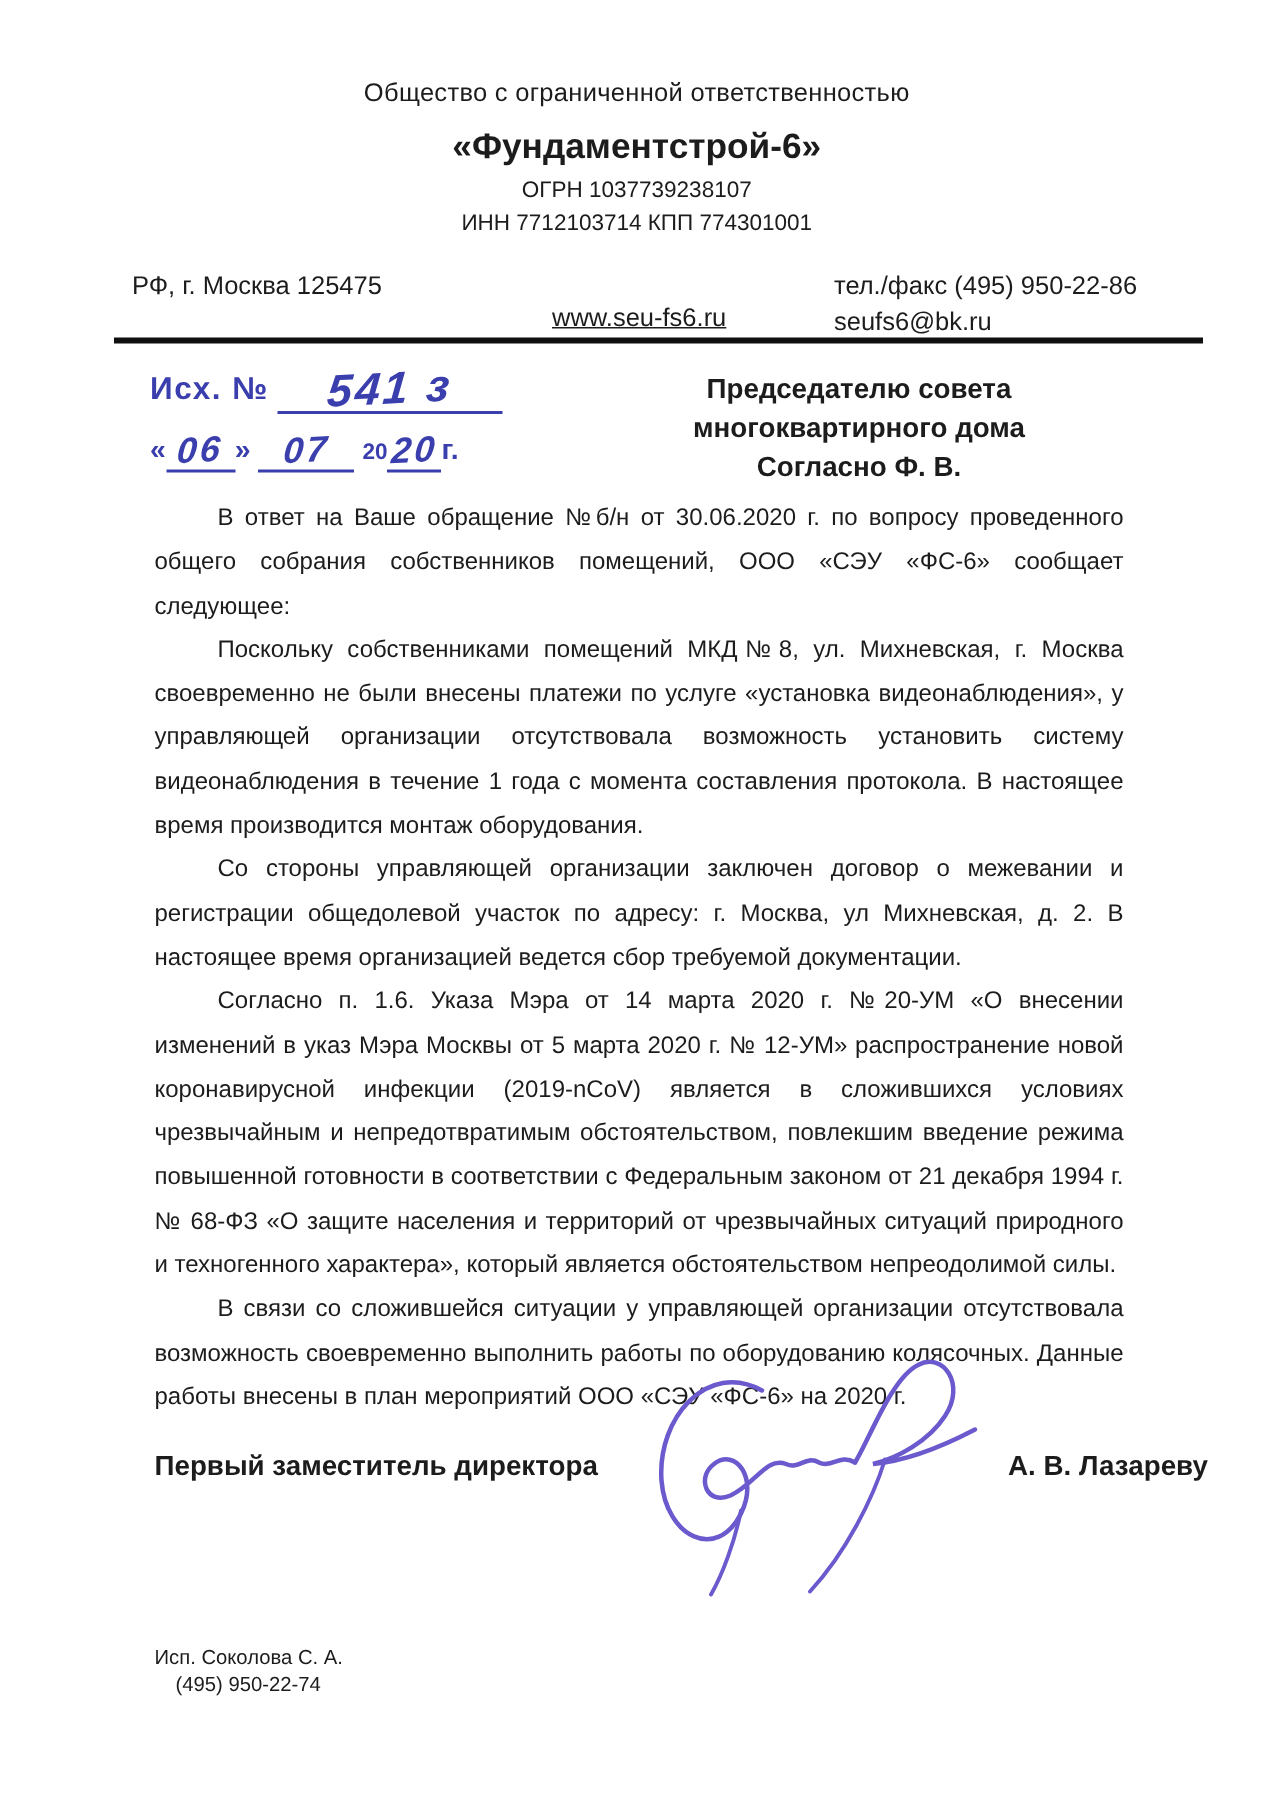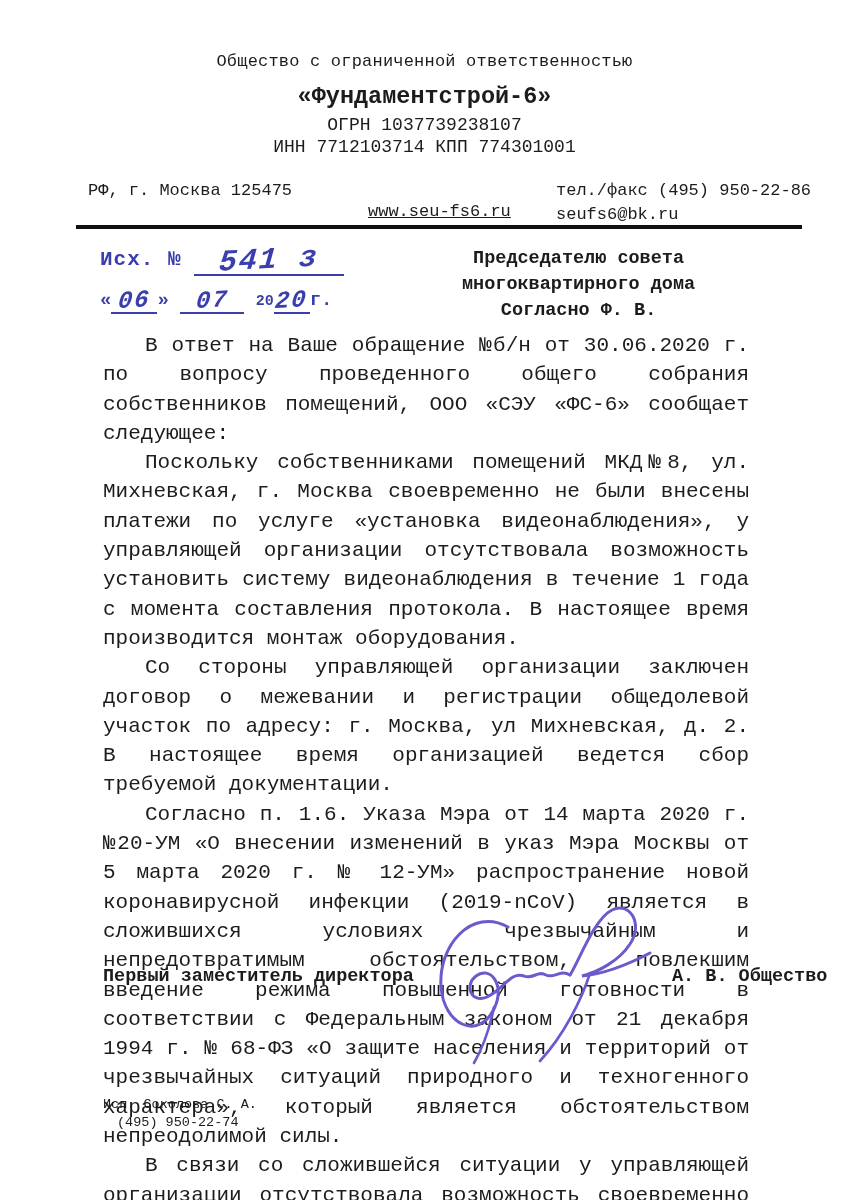--- a/index.html
+++ b/index.html
@@ -9,29 +9,29 @@
     --paper-white: #ffffff;
   }
   * { margin: 0; padding: 0; box-sizing: border-box; }
   html, body { background: #e8e8e8; }
   .page {
     position: relative;
     width: 849px;
     height: 1200px;
     margin: 0 auto;
     background: var(--paper-white);
-    font-family: Liberation Mono, monospace;
+    font-family: Liberation Sans, sans-serif;
     color: var(--text-black);
     overflow: hidden;
   }
   
   .letterhead { position: absolute; top: 52px; left: 0; right: 0; text-align: center; }
   .org-type { font-size: 17px; letter-spacing: 0.2px; }
   .org-name { font-size: 23.5px; font-weight: bold; margin-top: 8px; line-height: 35px; }
-  .reg-line { font-size: 18px; margin-top: 1px; line-height: 21px; }
+  .reg-line { font-size: 15px; margin-top: 1px; line-height: 21px; }
 
   .contact-row { position: absolute; top: 179px; left: 0; right: 0; font-size: 17px; }
   .contact-left   { position: absolute; left: 88px;  top: 0; line-height: 23.5px; }
   .contact-left .l2 { margin-left: -14px; }
   .contact-center { position: absolute; left: 368px; top: 23px; }
   .contact-center .site { text-decoration: underline; }
   .contact-right  { position: absolute; left: 556px; top: 0; line-height: 23.5px; }
 
   .head-rule {
     position: absolute; top: 225px; left: 76px; width: 726px; height: 4px;
@@ -68,21 +68,21 @@
 
   
   .recipient {
     position: absolute; left: 462px; top: 246px;
     font-size: 18.5px; font-weight: bold; line-height: 26px; text-align: center;
   }
 
   
   .body-text {
     position: absolute; left: 103px; top: 331px; width: 646px;
-    font-size: 21px; line-height: 29.3px;
+    font-size: 16px; line-height: 29.3px;
     text-align: justify;
   }
   .body-text p { text-indent: 42px; margin: 0; }
 
   
   .sign-row { position: absolute; left: 0; right: 0; top: 966px; }
   .sign-position { position: absolute; left: 103px; top: 0; font-size: 18.5px; font-weight: bold; }
   .sign-name     { position: absolute; left: 672px; top: 0; font-size: 18.5px; font-weight: bold; }
   .signature-svg { position: absolute; left: 424px; top: 903px; }
 
@@ -146,21 +146,21 @@
   </div>
 
   <svg class="signature-svg" width="240" height="180" viewBox="0 0 240 180" fill="none">
     <path d="M 84 24 C 48 4 14 42 17 84 C 20 122 54 138 70 106 C 82 82 66 62 52 73 C 40 82 47 101 63 94 C 80 86 87 68 100 73 C 109 77 113 67 122 72 C 130 76 136 66 146 72" stroke-width="3" stroke-linecap="round" fill="none" stroke="#6a5acd"></path>
     <path d="M 146 72 C 155 58 170 16 188 7 C 205 -2 220 20 206 41 C 195 58 174 69 158 73 C 180 71 205 61 226 50" stroke-width="3" stroke-linecap="round" fill="none" stroke="#6a5acd"></path>
     <path d="M 166 70 C 158 96 140 132 116 158 M 70 104 C 66 124 58 146 50 160" stroke-width="2.6" stroke-linecap="round" fill="none" stroke="#6a5acd"></path>
   </svg>
 
   <div class="sign-row">
     <div class="sign-position">Первый заместитель директора</div>
-    <div class="sign-name">А. В. Общество</div>
+    <div class="sign-name">А. В. Лазареву</div>
   </div>
 
   <div class="footer">
     <div>Исп. Соколова С. А.</div>
     <div class="f2">(495) 950-22-74</div>
   </div>
 
 </div>
 
 </body></html>

